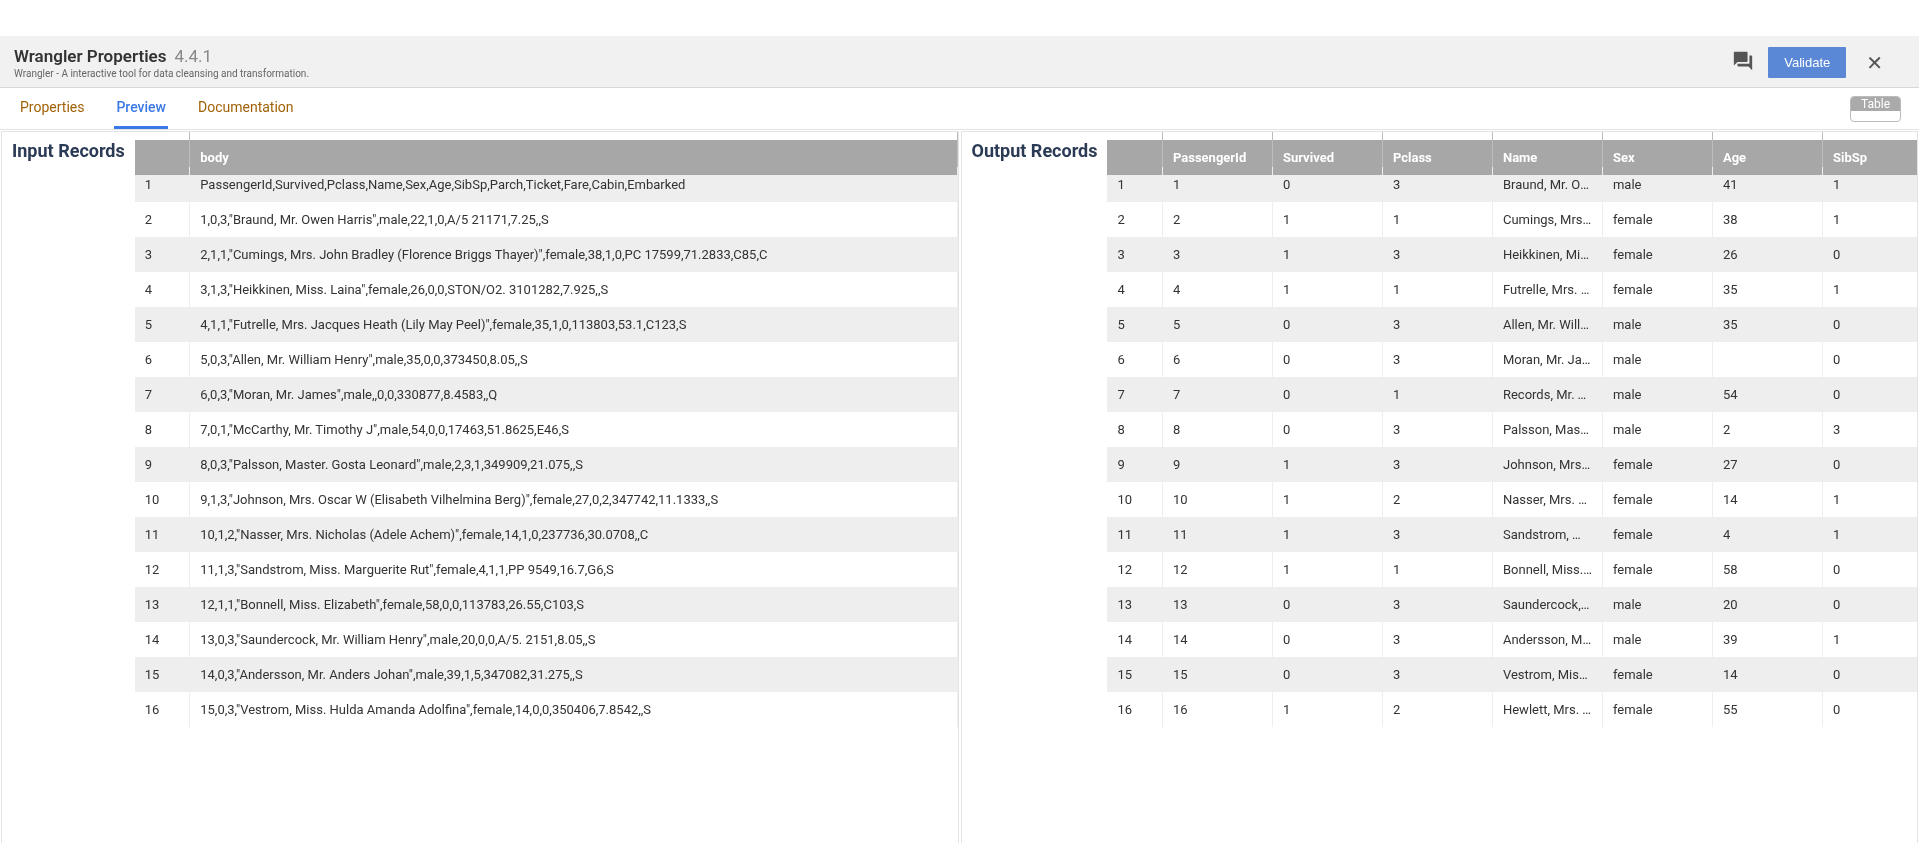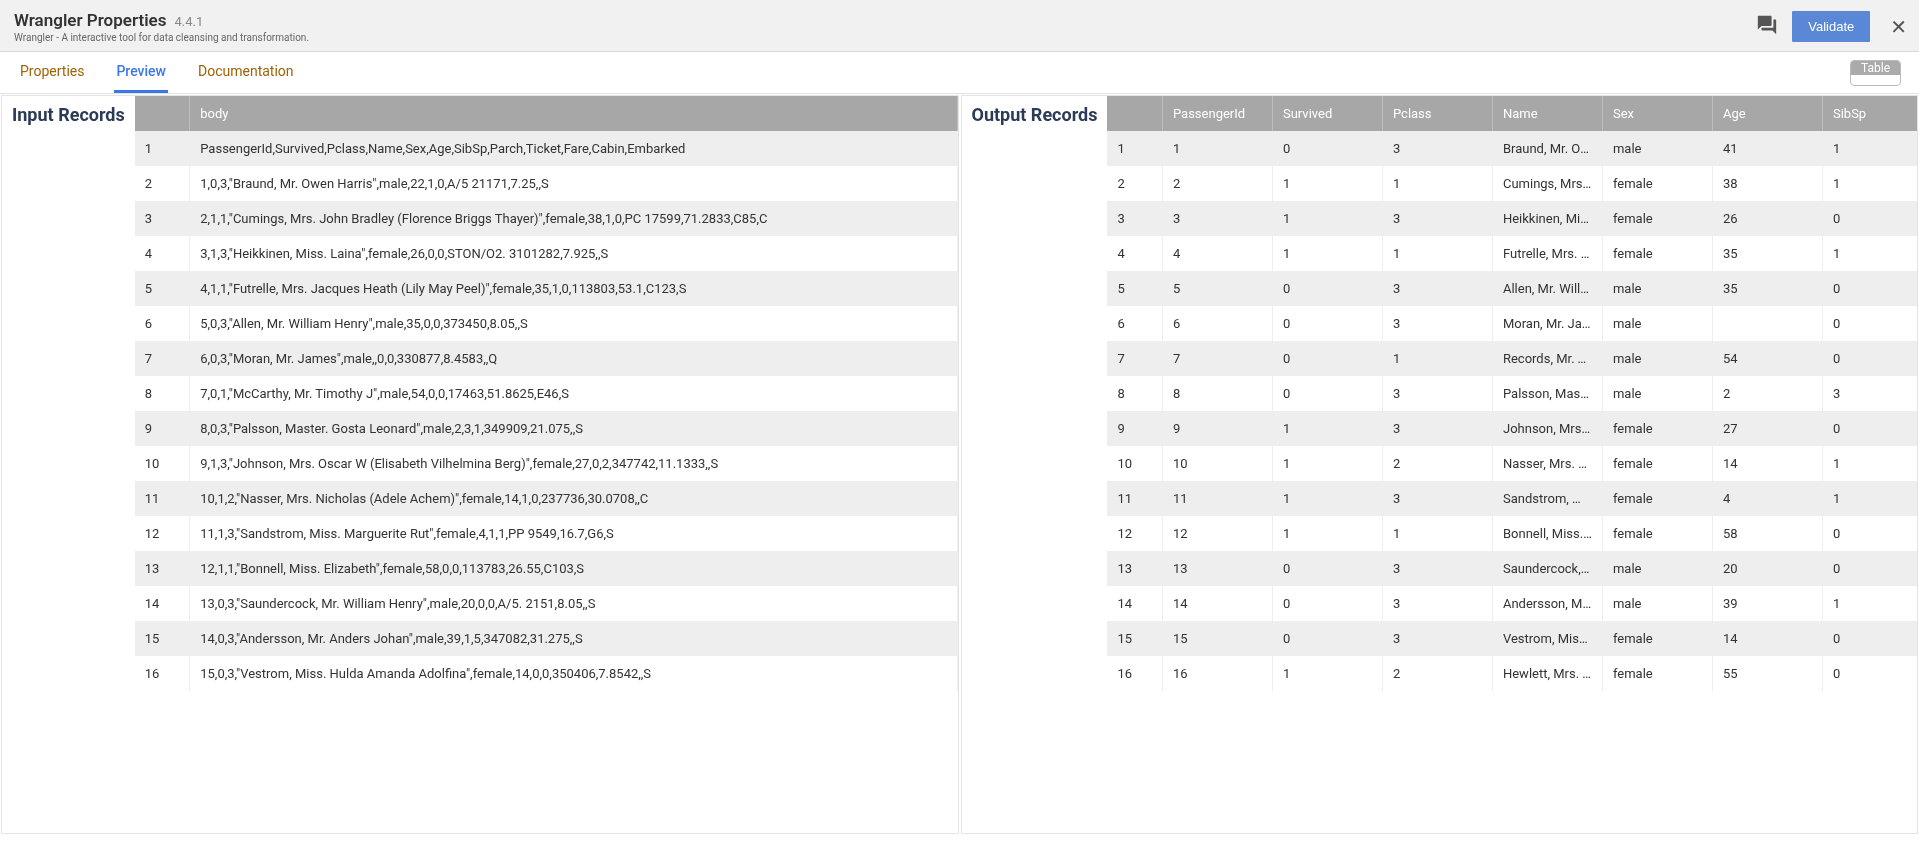--- a/index.html
+++ b/index.html
@@ -10,29 +10,30 @@
     color: #333;
     background: #fff;
     width: 1919px;
     height: 843px;
     overflow: hidden;
   }
   
   .header {
     background: #f1f1f2;
     border-bottom: 1px solid #d7d7d9;
-    padding: 10px 6px 8px 14px;
+    padding: 10px 30px 8px 14px;
     display: flex;
     justify-content: space-between;
     align-items: center;
+    margin-top: 36px;
   }
   .header-left { }
   .title-row { display: flex; align-items: baseline; gap: 8px; }
   .title-text { font-size: 17px; font-weight: 600; color: #333; }
-  .version-text { font-size: 13px; color: #888; }
+  .version-text { font-size: 17px; color: #888; }
   .subtitle-text { font-size: 10px; color: #666; margin-top: 2px; }
   .header-right { display: flex; align-items: center; gap: 14px; }
   .comment-icon { width:22px; height:22px; fill:#555; cursor:pointer; }
   .btn-validate {
     background: #5a88d6;
     color: #fff;
     border: none;
     border-radius: 1px;
     padding: 8px 16px;
     font-size: 13px;
@@ -96,23 +97,23 @@
     text-align:left;
     padding: 10px 10px;
     font-size:13px;
     white-space: nowrap;
     overflow:hidden; text-overflow:ellipsis;
     border-right: 1px solid #eee;
   }
   thead th {
     background:#a7a7a7;
     color:#fff;
-    font-weight:400;
+    font-weight:700;
     border-right: 1px solid #bdbdbd;
-    position:sticky; top:0;
+    position:sticky; top:8px;
   }
   tbody tr:nth-child(odd) td { background:#eeeeee; }
   tbody tr:nth-child(even) td { background:#fff; }
   .rownum-col { width:55px; }
   .output-table .c-pid { width:110px; }
   .output-table .c-surv { width:110px; }
   .output-table .c-pclass { width:110px; }
   .output-table .c-name { width:110px; }
   .output-table .c-sex { width:110px; }
   .output-table .c-age { width:110px; }

